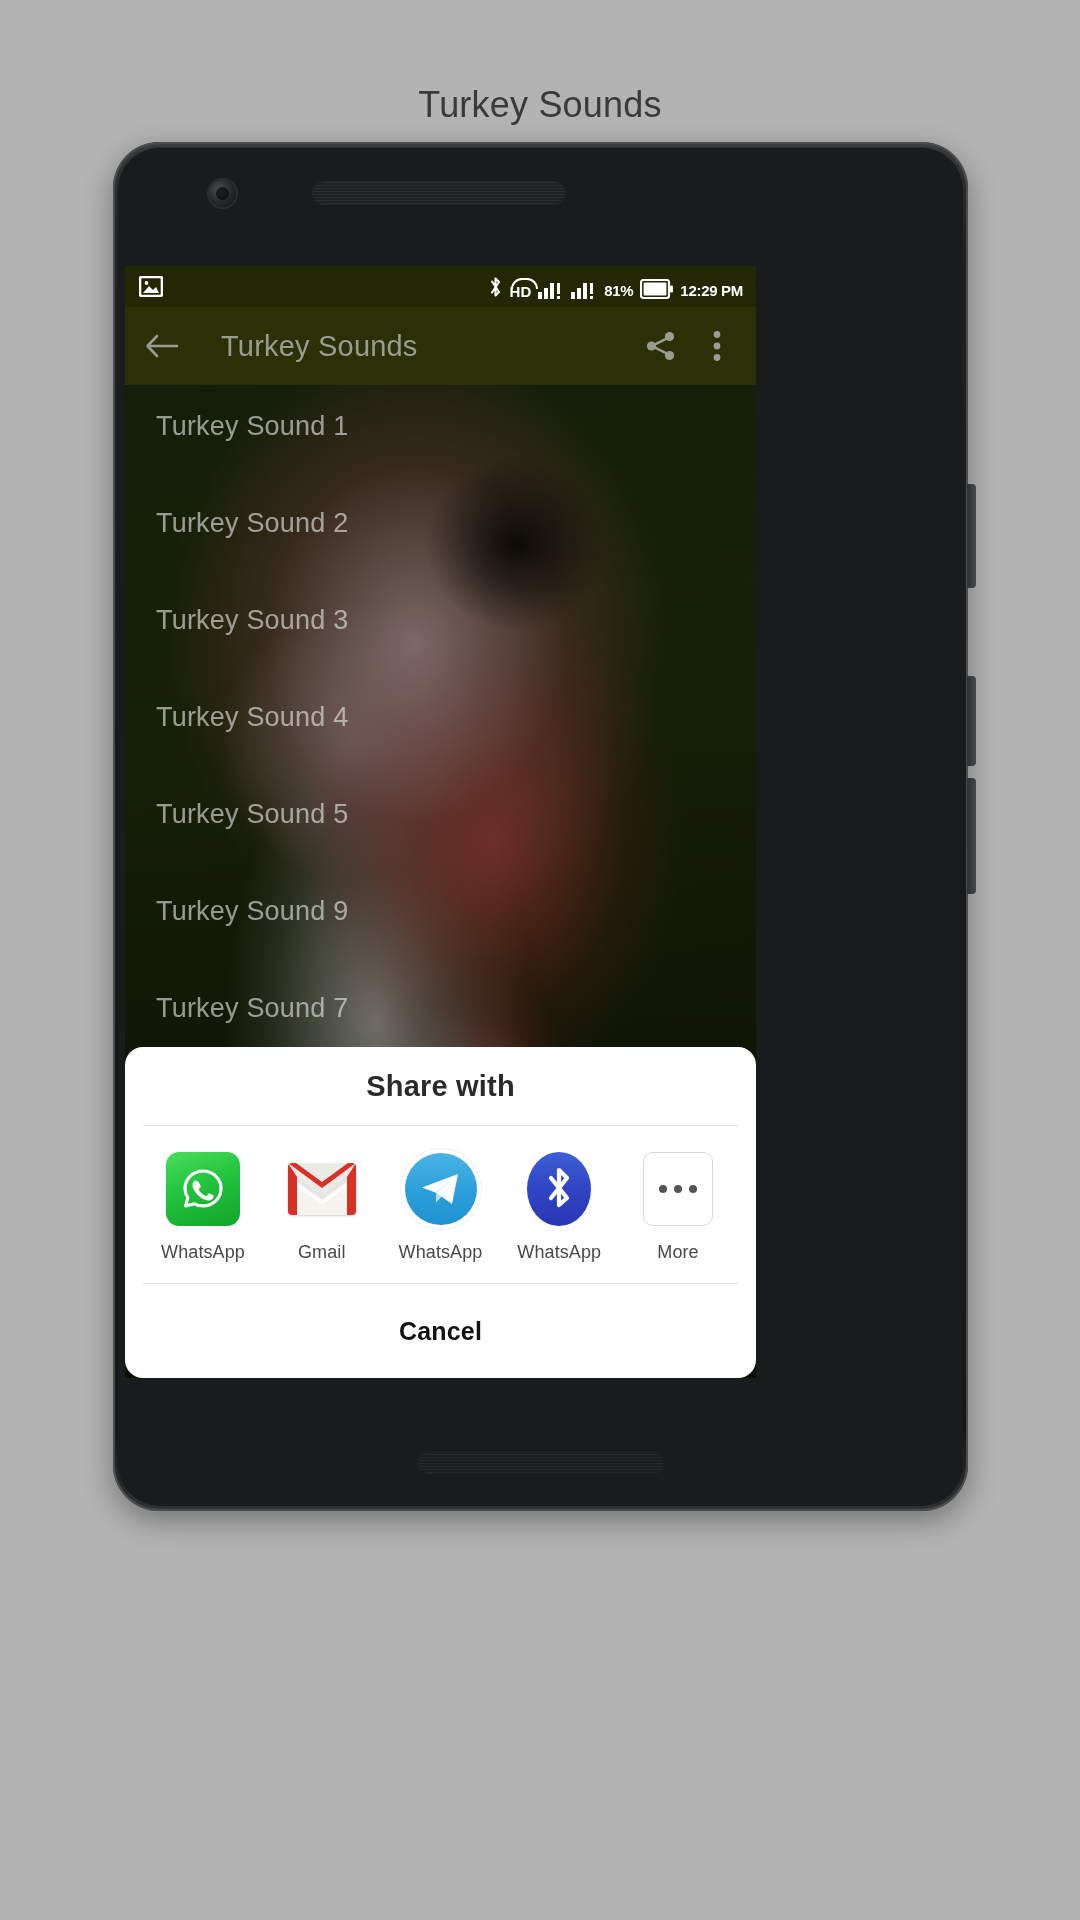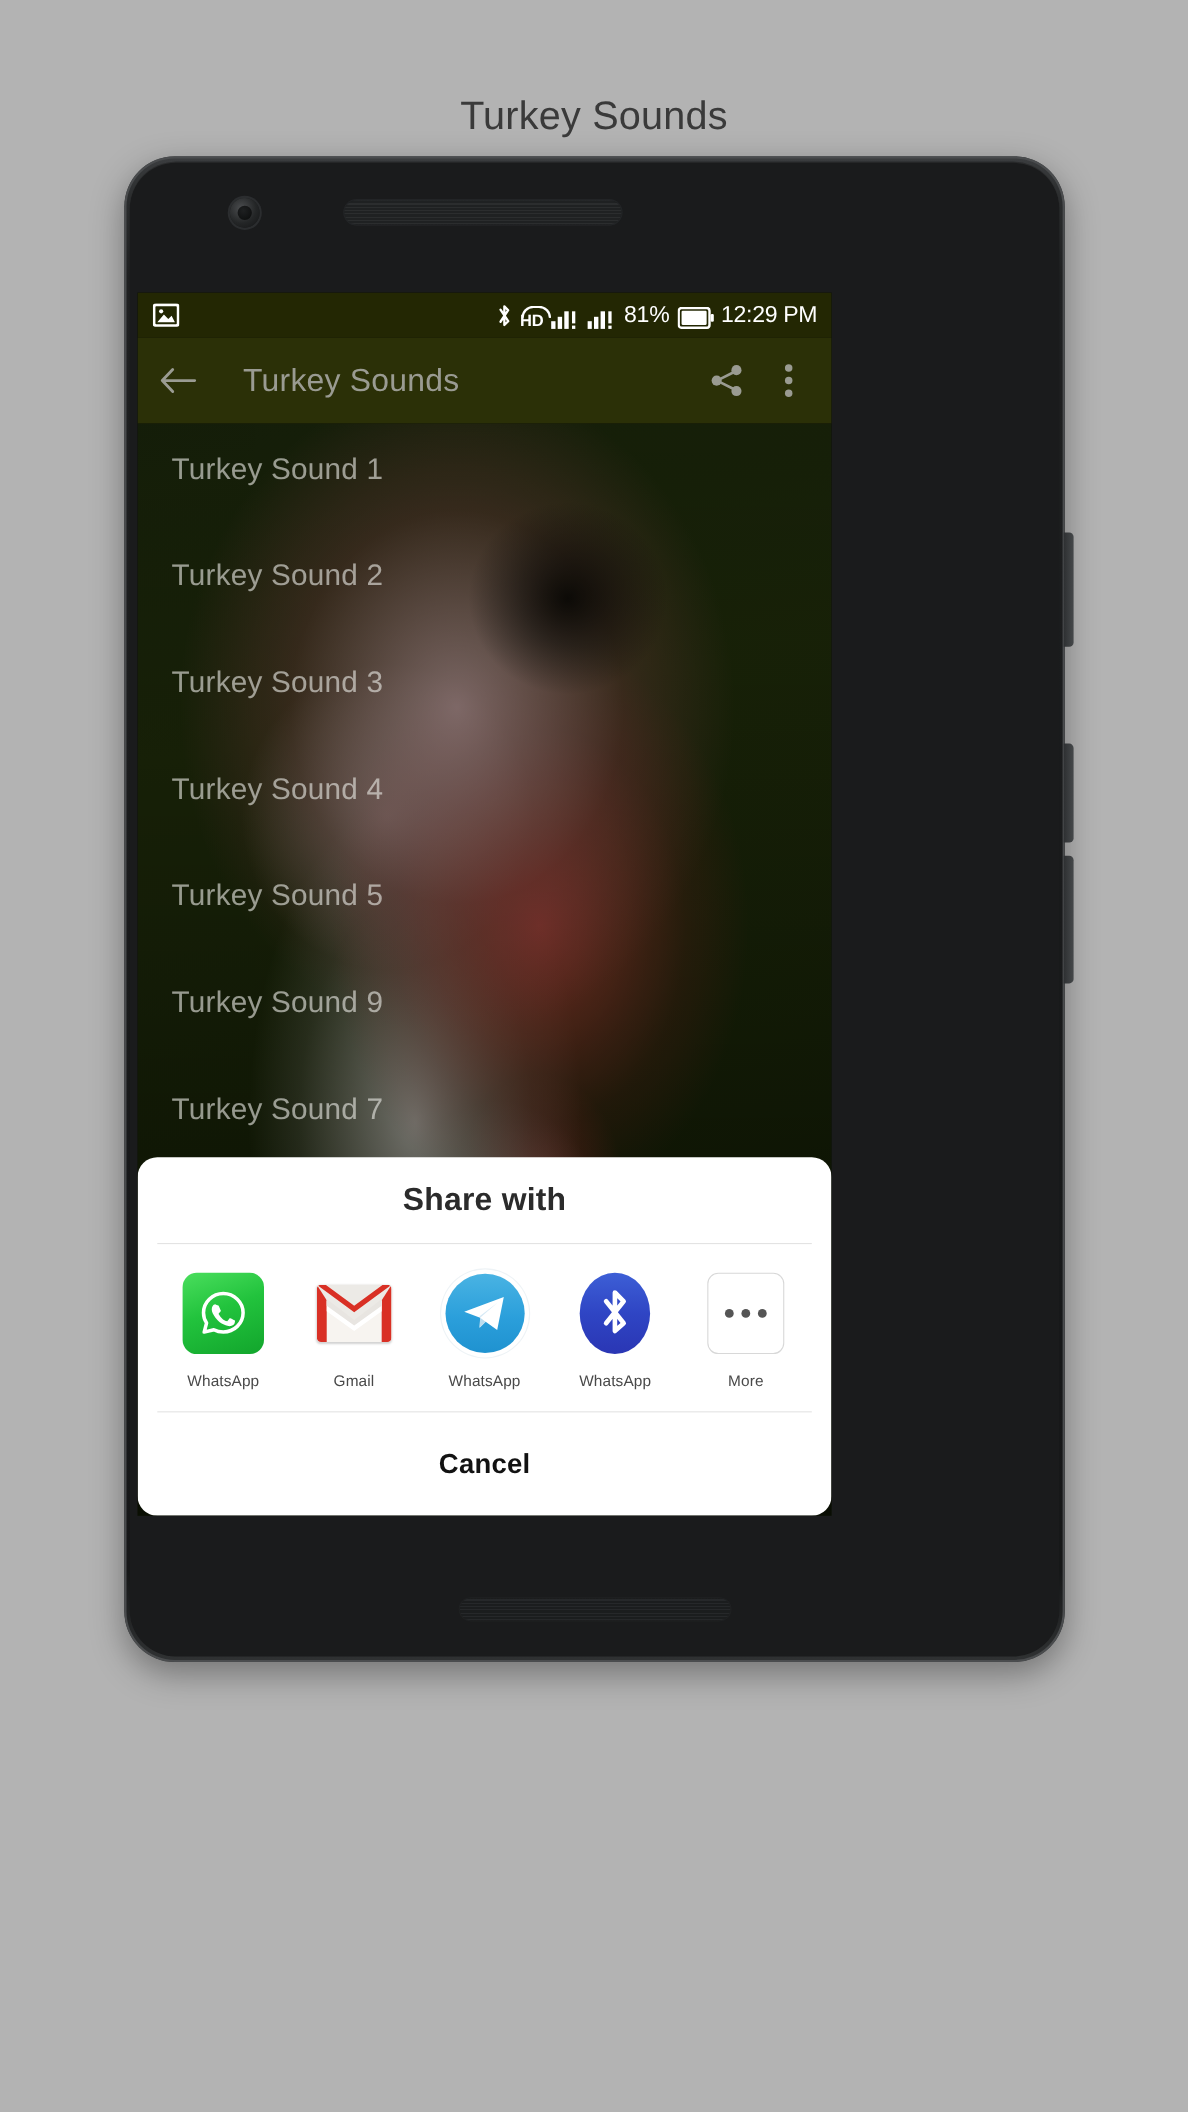--- a/index.html
+++ b/index.html
@@ -93,21 +93,21 @@
   .status-bar {
     position: relative;
     height: 41px;
     background: #232703;
     display: flex; align-items: center;
     padding: 0 13px 0 14px;
     color: #ffffff;
   }
   .sb-left { display: flex; align-items: center; gap: 8px; }
   .sb-right { margin-left: auto; display: flex; align-items: flex-end; gap: 7px; }
-  .sb-text { font-size: 21px; letter-spacing: -.3px; font-weight: 400; }
+  .sb-text { font-size: 15px; letter-spacing: -.3px; font-weight: 700; }
   .hd-badge {
     font-size: 15px; font-weight: 700; line-height: 1;
     position: relative; padding-top: 6px;
   }
   .hd-badge::before {
     content:""; position:absolute; left:1px; top:0; width: 23px; height: 9px;
     border: 2px solid #fff; border-bottom: none;
     border-radius: 12px 12px 0 0;
   }
   svg.icon { display:block; }
@@ -180,21 +180,21 @@
     display:flex; align-items:center; justify-content:center;
     font-size: 29px; font-weight: 700; color: #2b2b2b;
     letter-spacing: .2px;
   }
   .divider { height: 1px; background: #e3e3e3; margin: 0 18px; }
   .targets {
     display: flex; justify-content: space-between;
     padding: 26px 26px 20px 26px;
   }
   .target { width: 104px; display:flex; flex-direction:column; align-items:center; gap: 16px; }
-  .target .label { font-size: 14px; color: #494949; letter-spacing: .1px; }
+  .target .label { font-size: 18px; color: #494949; letter-spacing: .1px; }
   .app-tile { width: 74px; height: 74px; display:flex; align-items:center; justify-content:center; }
 
   .ic-whatsapp { width:74px; height:74px; border-radius:13px; background: linear-gradient(160deg,#4ade5d 0%,#22c33d 45%,#12a52c 100%); display:flex;align-items:center;justify-content:center; }
   .ic-gmail { width:68px; height:52px; background:#f6f3ef; border-radius:4px; position:relative; overflow:hidden; box-shadow:0 1px 2px rgba(0,0,0,.18); }
   .ic-telegram { width:72px; height:72px; border-radius:50%; background: linear-gradient(180deg,#49b3e3 0%,#2b9fdb 55%,#1f92d0 100%); display:flex;align-items:center;justify-content:center; box-shadow:0 0 0 4px #fff, 0 0 0 5px #eef3f6; }
   .ic-bluetooth { width:64px; height:74px; border-radius:50%; background: linear-gradient(180deg,#3d5fd6 0%,#2f45c4 50%,#2a36b4 100%); display:flex;align-items:center;justify-content:center; }
   .ic-more { width:70px; height:74px; border:1px solid #d8d8d8; border-radius:10px; background:#fff; display:flex;align-items:center;justify-content:center; gap:7px; }
   .ic-more i { width:8px;height:8px;border-radius:50%;background:#555; display:block; }
 
   .cancel-row {

